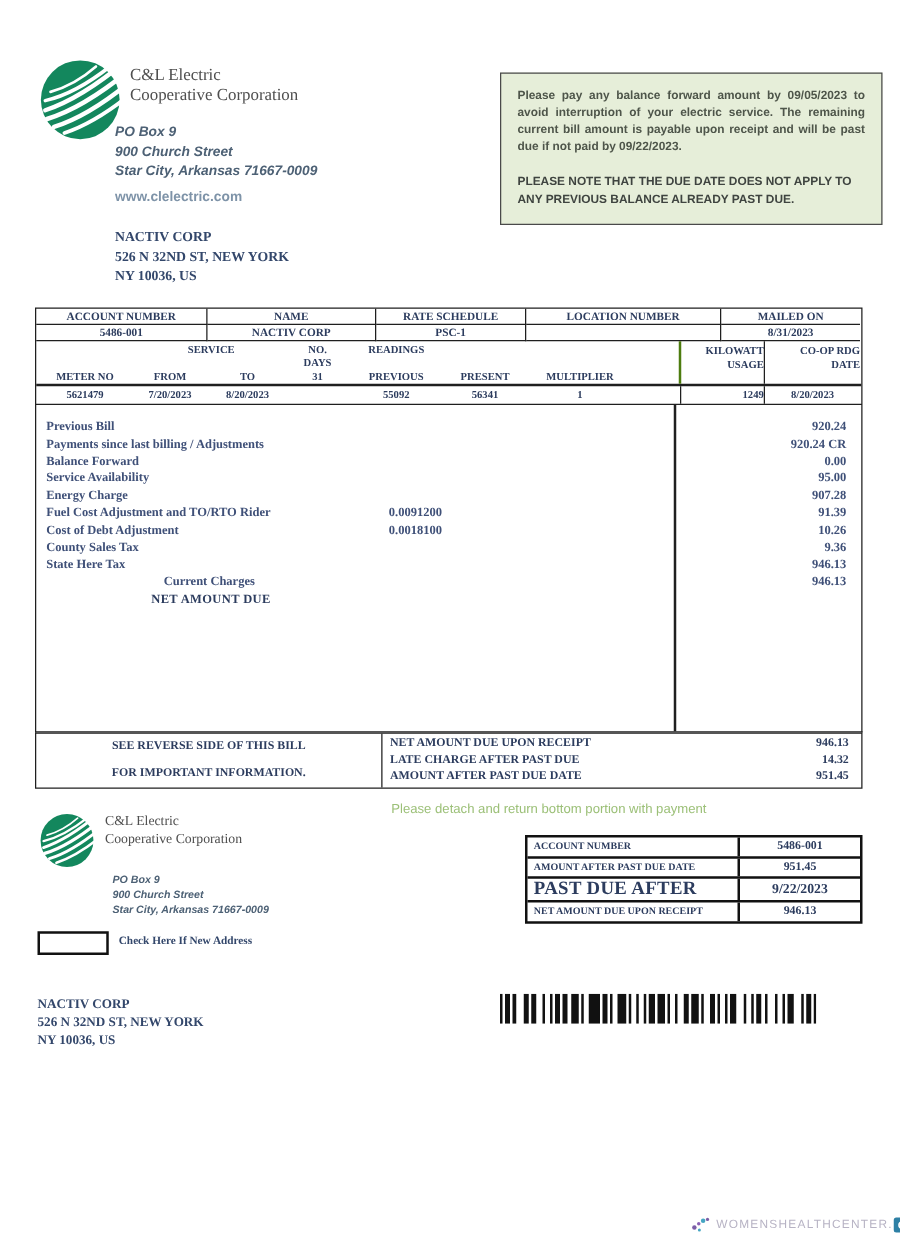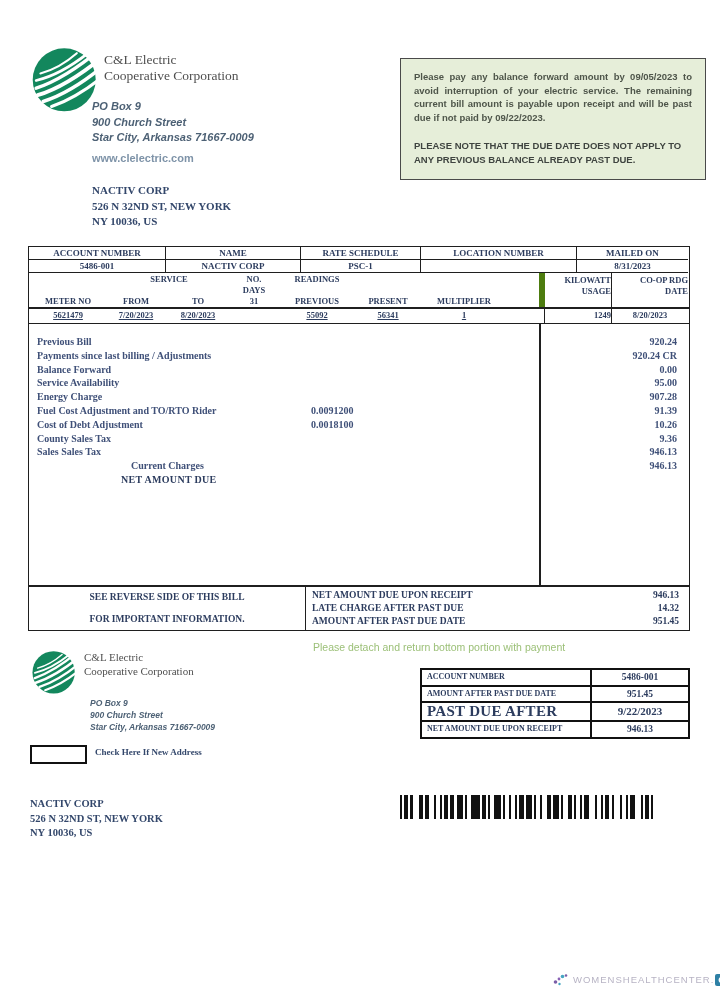--- a/index.html
+++ b/index.html
@@ -28,31 +28,31 @@
 
   
   .acct-table{left:28px;top:246px;width:662px;border:1.5px solid #1f1f1f;box-sizing:border-box;}
   .acct-row{display:flex;box-sizing:border-box;}
   .acct-cell{box-sizing:border-box;border-right:1px solid #1f1f1f;text-align:center;
       font-size:9px;font-weight:bold;overflow:hidden;white-space:nowrap;}
   .acct-cell:last-child{border-right:none;}
   .hdr-row .acct-cell{height:13px;line-height:13px;border-bottom:1px solid #1f1f1f;}
   .val-row .acct-cell{height:13px;line-height:13px;border-bottom:1.5px solid #1f1f1f;}
   .svc-block{display:flex;border-bottom:2px solid #1f1f1f;}
-  .svc-left{width:516px;box-sizing:border-box;border-right:6px solid #4d7c0f;padding-top:1px;}
+  .svc-left{width:516px;box-sizing:border-box;border-right:2px solid #4d7c0f;padding-top:1px;}
   .svc-grid{display:grid;grid-template-columns:78px 58px 66px 46px 80px 62px 90px 36px;
       font-size:8.5px;font-weight:bold;line-height:11px;text-align:center;}
   .svc-kw,.svc-coop{box-sizing:border-box;font-size:8.5px;font-weight:bold;text-align:right;
       line-height:10.5px;padding-top:2px;}
   .svc-kw{width:67px;border-right:1px solid #1f1f1f;}
   .svc-coop{width:76px;}
   .meter-row{display:flex;height:14px;line-height:13px;font-size:8.5px;font-weight:bold;}
   .meter-left{width:516px;box-sizing:border-box;border-right:1px solid #1f1f1f;}
   .meter-grid{display:grid;grid-template-columns:78px 58px 66px 46px 80px 62px 90px 36px;
-      text-align:center;text-decoration:underline;}
+      text-align:center;}
   .meter-kw{width:67px;box-sizing:border-box;border-right:1px solid #1f1f1f;text-align:right;}
   .meter-coop{width:76px;text-align:center;}
 
   
   .charges-box{left:28px;top:324px;width:662px;height:262px;border:1.5px solid #1f1f1f;
       border-top:none;box-sizing:border-box;}
   .charges-divider{position:absolute;left:510px;top:0;bottom:0;width:1.5px;background:#1f1f1f;}
   .charges-rows{position:absolute;left:0;right:0;top:11px;}
   .charge-row{position:relative;display:flex;height:13.8px;font-size:10px;font-weight:bold;
       color:#3f5078;line-height:13.8px;}
@@ -255,21 +255,21 @@
           <span class="c-label">Cost of Debt Adjustment</span>
           <span class="c-rate">0.0018100</span>
           <span class="c-amt">10.26</span>
         </div>
         <div class="charge-row">
           <span class="c-label">County Sales Tax</span>
           <span class="c-rate"></span>
           <span class="c-amt">9.36</span>
         </div>
         <div class="charge-row">
-          <span class="c-label">Sales Sales Tax</span>
+          <span class="c-label">State Here Tax</span>
           <span class="c-rate"></span>
           <span class="c-amt">946.13</span>
         </div>
         <div class="charge-row indent">
           <span class="c-label">Current Charges</span>
           <span class="c-rate"></span>
           <span class="c-amt">946.13</span>
         </div>
         <div class="charge-row netbold">
           <span class="c-label">NET AMOUNT DUE</span>

